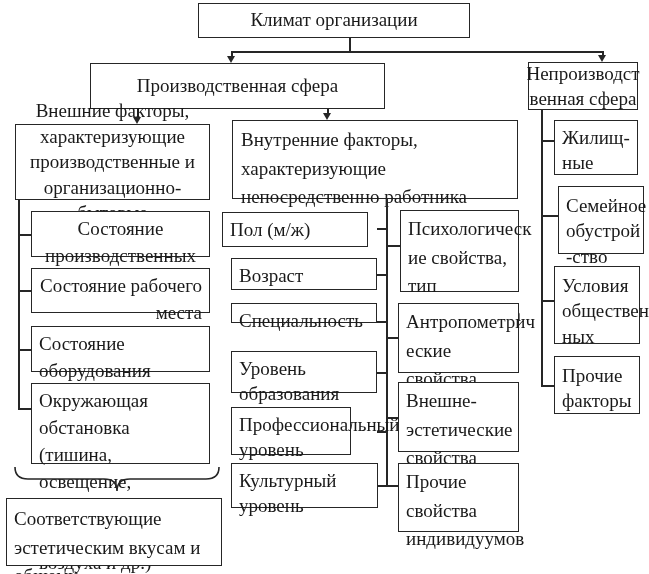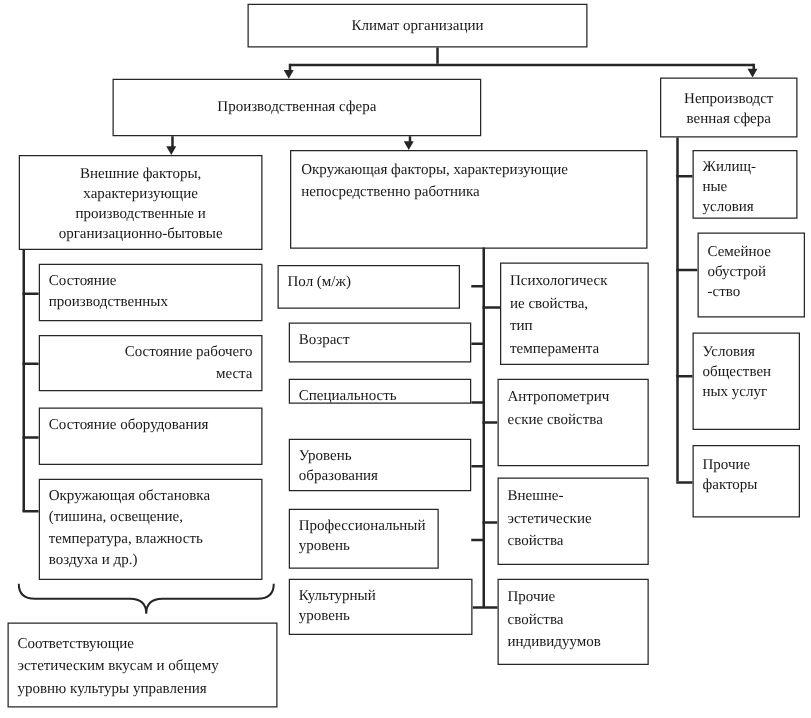--- a/index.html
+++ b/index.html
@@ -3,21 +3,21 @@
 <meta charset="utf-8">
 <style>
   html,body{margin:0;padding:0;background:#fff;}
   #canvas{
     position:relative;width:649px;height:574px;background:#fff;
     font-family:"Liberation Serif","DejaVu Serif",serif;
     color:#1a1a1a;overflow:hidden;
   }
   .box{
     position:absolute;box-sizing:border-box;border:1.5px solid #262626;
-    background:#fff;font-size:12px;line-height:1.42;
+    background:#fff;font-size:19px;line-height:1.42;
     white-space:pre-line;padding:4px 7px;text-align:left;
   }
   .center{display:flex;align-items:center;justify-content:center;text-align:center;padding:2px 4px;}
   .tight{line-height:1.34;}
   .loose{line-height:1.5;}
   .hline,.vline{position:absolute;background:#262626;}
   .hline{height:1.5px;}
   .vline{width:1.5px;}
   .arrow-down{
     position:absolute;width:0;height:0;
@@ -48,30 +48,30 @@
   <div class="vline" style="left:137px;top:109px;height:9px;"></div>
   <div class="arrow-down" style="left:133px;top:117px;"></div>
   <div class="vline" style="left:327px;top:109px;height:5px;"></div>
   <div class="arrow-down" style="left:323px;top:113px;"></div>
 
   <div class="box center tight" style="left:15px;top:124px;width:195px;height:76px;">Внешние факторы,
 характеризующие
 производственные и
 организационно-бытовые</div>
 
-  <div class="box loose" style="left:232px;top:120px;width:286px;height:79px;padding:5px 8px;">Окружающая факторы, характеризующие
+  <div class="box loose" style="left:232px;top:120px;width:286px;height:79px;padding:5px 8px;">Внутренние факторы, характеризующие
 непосредственно работника</div>
 
   <div class="vline" style="left:18px;top:200px;height:209px;"></div>
   <div class="hline" style="left:18px;top:234px;width:13px;"></div>
   <div class="hline" style="left:18px;top:290px;width:13px;"></div>
   <div class="hline" style="left:18px;top:349px;width:13px;"></div>
   <div class="hline" style="left:18px;top:408px;width:13px;"></div>
 
-  <div class="box" style="left:31px;top:211px;width:179px;height:46px;">Состояние
+  <div class="box" style="left:31px;top:211px;width:179px;height:46px;text-align:center;">Состояние
 производственных</div>
   <div class="box" style="left:31px;top:268px;width:179px;height:45px;text-align:right;">Состояние рабочего
 места</div>
   <div class="box" style="left:31px;top:326px;width:179px;height:46px;">Состояние оборудования</div>
   <div class="box" style="left:31px;top:383px;width:179px;height:81px;">Окружающая обстановка
 (тишина, освещение,
 температура, влажность
 воздуха и др.)</div>
 
   <svg class="brace" style="left:14px;top:466px;" width="206" height="27" viewBox="0 0 206 27">

